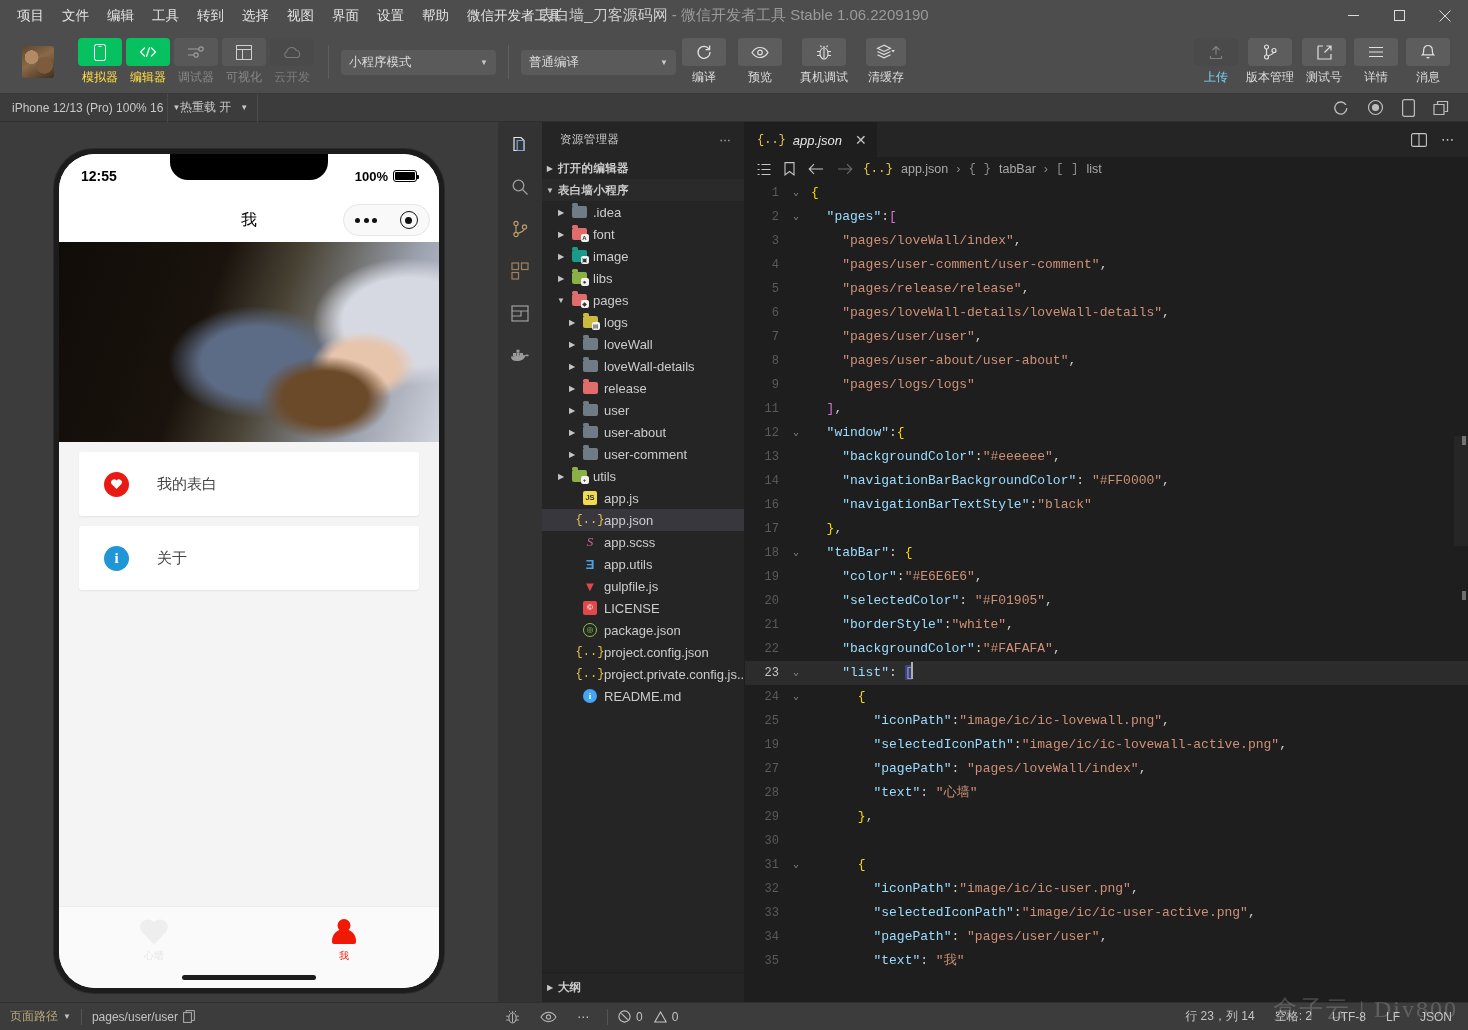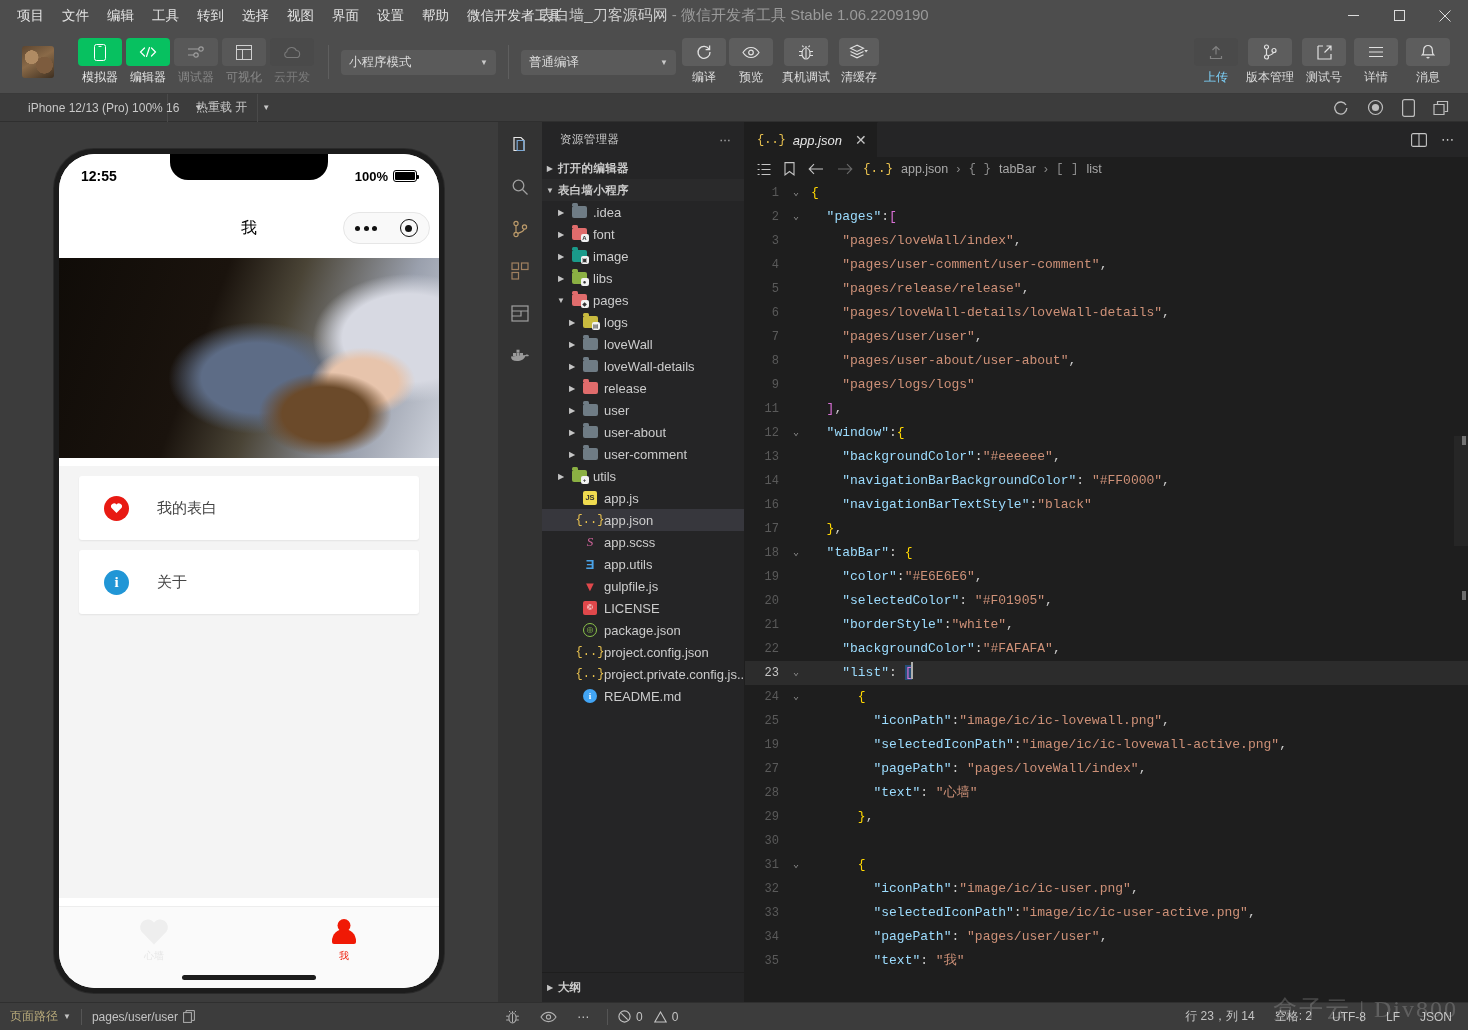--- a/index.html
+++ b/index.html
@@ -33,49 +33,49 @@
         radial-gradient(circle at 70% 60%, #7d5c3e 0 28%, transparent 29%),
         linear-gradient(150deg,#5d4630 0%, #8a6a48 45%, #3e2f20 100%);
   }
   .tgroup { display:flex; align-items:center; gap:0px; }
   .tbtn { width:48px; display:flex; flex-direction:column; align-items:center; gap:3px;
           cursor:default; }
   .tbtn .box { width:44px; height:28px; border-radius:4px; background:#6b6b6b;
                display:flex; align-items:center; justify-content:center; color:#ffffff; }
   .tbtn.green .box { background:#07c160; }
   .tbtn.dim .box { background:#585858; color:#8e8e8e; }
-  .tbtn .lab { font-size:12px; color:#e5e5e5; white-space:nowrap; }
+  .tbtn .lab { font-size:12px; color:#fde047; white-space:nowrap; }
   .tbtn.dim .lab { color:#888888; }
   .sep { width:1px; height:34px; background:#5f5f5f; margin:0 12px; }
   .select { height:25px; min-width:155px; background:#5a5a5a; border-radius:4px;
             display:flex; align-items:center; padding:0 8px; font-size:12.5px; color:#dcdcdc; }
   .select .carat { margin-left:auto; font-size:8px; color:#c9c9c9; }
   .icobtn { width:44px; height:28px; border-radius:4px; background:#5d5d5d;
             display:flex; align-items:center; justify-content:center; color:#e0e0e0; }
   .stack2 { display:flex; flex-direction:column; align-items:center; gap:3px; }
   .stack2 .lab { font-size:12px; color:#dcdcdc; white-space:nowrap; }
   .rightgroup { margin-left:auto; display:flex; align-items:center; gap:8px; padding-right:6px; }
 
   
   .subbar { height:28px; background:#3c3c3c; display:flex; align-items:center;
             flex:0 0 28px; font-size:12px; color:#c8c8c8; border-bottom:1px solid #2f2f2f; }
-  .subbar .cell { padding:0 28px; height:28px; display:flex; align-items:center; gap:15px;
+  .subbar .cell { padding:0 12px; height:28px; display:flex; align-items:center; gap:9px;
                   border-right:1px solid #4a4a4a; white-space:nowrap; }
   .subbar .icons { margin-left:auto; display:flex; align-items:center; gap:18px; padding-right:16px; }
 
   
   .body { flex:1; display:flex; min-height:0; }
 
   
   .simwrap { width:498px; background:#3c3c3c; display:flex; justify-content:center;
              padding-top:27px; flex:0 0 498px; }
   .phone { width:390px; height:844px; background:#1c1c1c; border-radius:40px; padding:5px;
            box-shadow:0 0 0 1px #2a2a2a; }
   .screen { width:380px; height:834px; background:#ffffff; border-radius:36px; overflow:hidden;
-            position:relative; display:flex; flex-direction:column;gap:8px; }
+            position:relative; display:flex; flex-direction:column; }
   .statusbar { height:44px; display:flex; align-items:center; padding:0 22px; position:relative;
                color:#000; font-size:14px; font-weight:bold; flex:0 0 44px; background:#fff; }
   .notch { position:absolute; left:50%; transform:translateX(-50%); top:-6px;
            width:158px; height:32px; background:#000; border-radius:0 0 18px 18px; }
   .sb-right { margin-left:auto; display:flex; align-items:center; gap:5px; font-size:13px; }
   .batt { width:24px; height:12px; border:1px solid #000; border-radius:3px; position:relative;
           padding:1px; }
   .batt i { display:block; width:100%; height:100%; background:#000; border-radius:1px; }
   .batt:after { content:""; position:absolute; right:-3px; top:3.5px; width:2px; height:4px;
                 background:#000; border-radius:0 1px 1px 0; }
@@ -332,21 +332,21 @@
       <span class="carat">▼</span>
     </div>
 
     <div class="sep"></div>
 
     <div class="select">
       <span>普通编译</span>
       <span class="carat">▼</span>
     </div>
 
-    <div style="display:flex; align-items:flex-end; gap:3px; margin-left:6px;">
+    <div style="display:flex; align-items:flex-end; gap:12px; margin-left:6px;">
       <div class="stack2">
         <div class="icobtn">
           <svg width="16" height="16" viewBox="0 0 16 16">
               <path d="M13.2 5.3A6 6 0 1 0 14 8" fill="none" stroke="#e0e0e0" stroke-width="1.3"></path>
               <path d="M13.6 1.6v4h-4" fill="none" stroke="#e0e0e0" stroke-width="1.3"></path>
             </svg>
         </div>
         <div class="lab">编译</div>
       </div>
       <div class="stack2">

